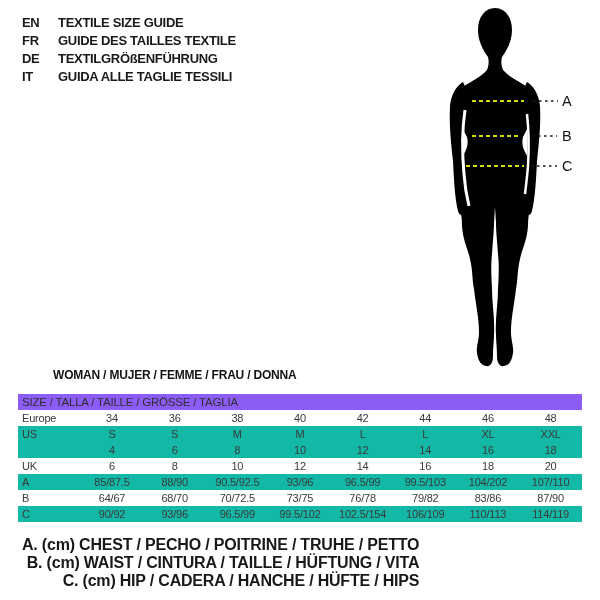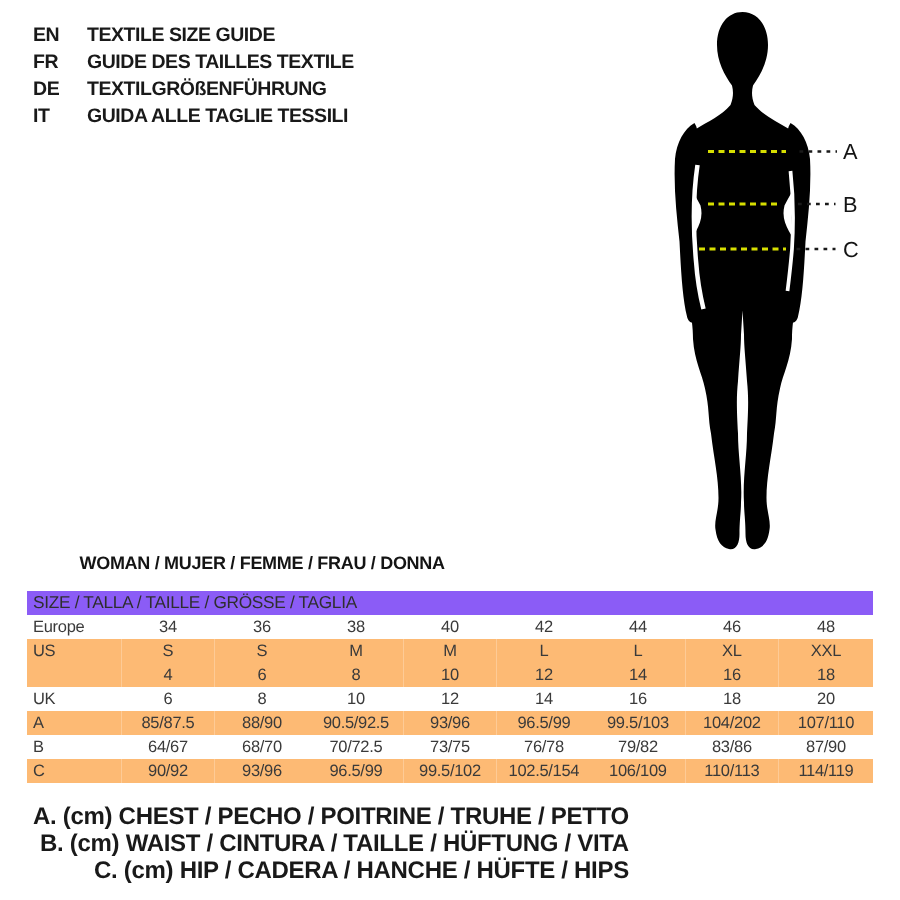--- a/index.html
+++ b/index.html
@@ -31,21 +31,21 @@
   }
   table.size-table th {
     height:16px; background:#8b5cf6; text-align:left; padding-left:4px;
     font-weight:normal; font-size:11.5px; letter-spacing:-0.2px; color:#2e2e2e; white-space:nowrap;
   }
   table.size-table td {
     height:16px; font-size:11px; letter-spacing:-0.2px; text-align:center;
     color:#3a3a3a; padding:0; white-space:nowrap;
   }
   table.size-table td.lbl { text-align:left; padding-left:4px; width:78px;margin-left:24px; }
-  table.size-table tr.shaded { background:#fdba74; }
+  table.size-table tr.shaded { background:#14b8a6; }
   
   .legend { position:absolute; left:22px; top:536px; }
   .legend-line {
     height:18px; line-height:18px; font-weight:bold; font-size:16px;
     letter-spacing:-0.2px; color:#191919; white-space:nowrap;text-align:right;
   }
 </style>
 </head>
 <body>
 

